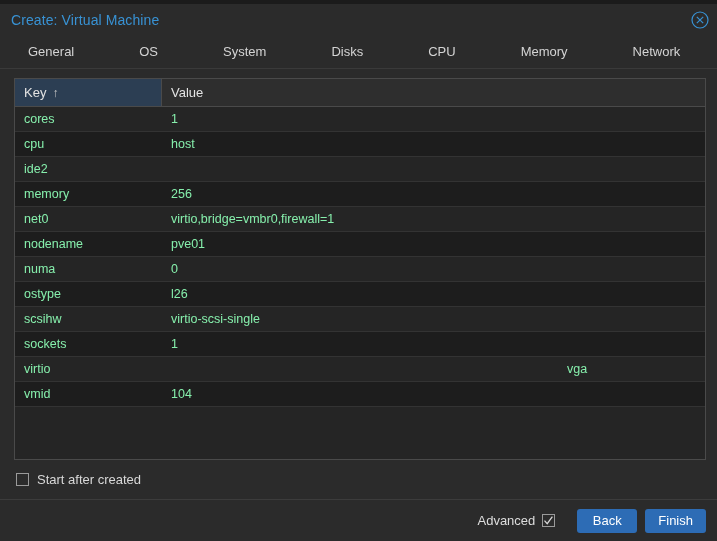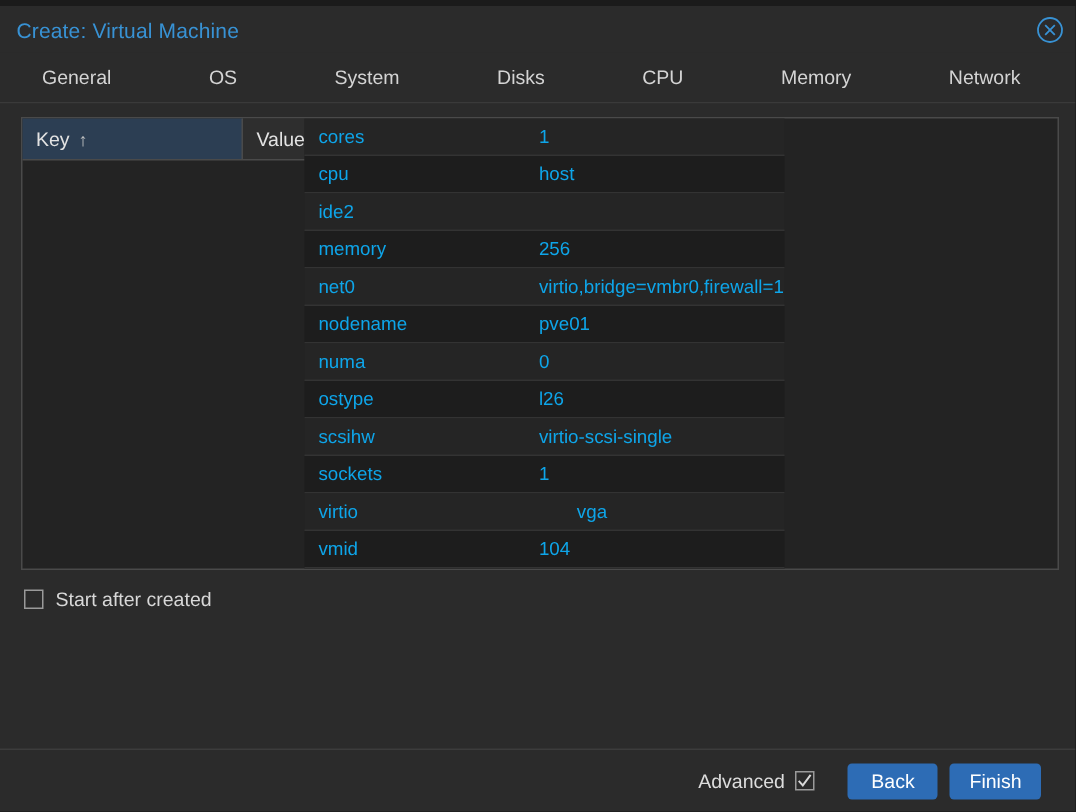--- a/index.html
+++ b/index.html
@@ -97,21 +97,21 @@
     background: #2b2b2b;
     display: flex;
     flex-direction: column;
   }
 
   .grid {
     border: 1px solid #4a4a4a;
     background: #232323;
     box-sizing: border-box;
     display: flex;
-    flex-direction: row;
+    flex-direction: column;
     flex: 0 0 auto;
   }
 
   .grid-header {
     display: flex;
     height: 28px;
     flex: 0 0 28px;
     border-bottom: 1px solid #4a4a4a;
     box-sizing: border-box;
   }
@@ -153,21 +153,21 @@
     border-bottom: 1px solid #333333;
     box-sizing: border-box;
   }
   .row:nth-child(odd)  { background: #252525; }
   .row:nth-child(even) { background: #1d1d1d; }
 
   .cell {
     display: flex;
     align-items: center;
     font-size: 12.5px;
-    color: #0ea5e9;
+    color: #86efac;
     box-sizing: border-box;
     padding-left: 9px;
     overflow: hidden;
     white-space: nowrap;
   }
   .cell.key   { width: 147px; flex: 0 0 147px; }
   .cell.value { flex: 1 1 auto; }
 
   .grid-filler {
     height: 52px;
@@ -203,21 +203,21 @@
 
   
   .footer {
     height: 42px;
     flex: 0 0 42px;
     border-top: 1px solid #3c3c3c;
     background: #2b2b2b;
     display: flex;
     align-items: center;
     justify-content: flex-end;
-    padding-right: 23px;
+    padding-right: 11px;
     box-sizing: border-box;
   }
   .adv-wrap {
     display: flex;
     align-items: center;
     margin-right: 14px;
   }
   .adv-label {
     color: #dddddd;
     font-size: 13px;

